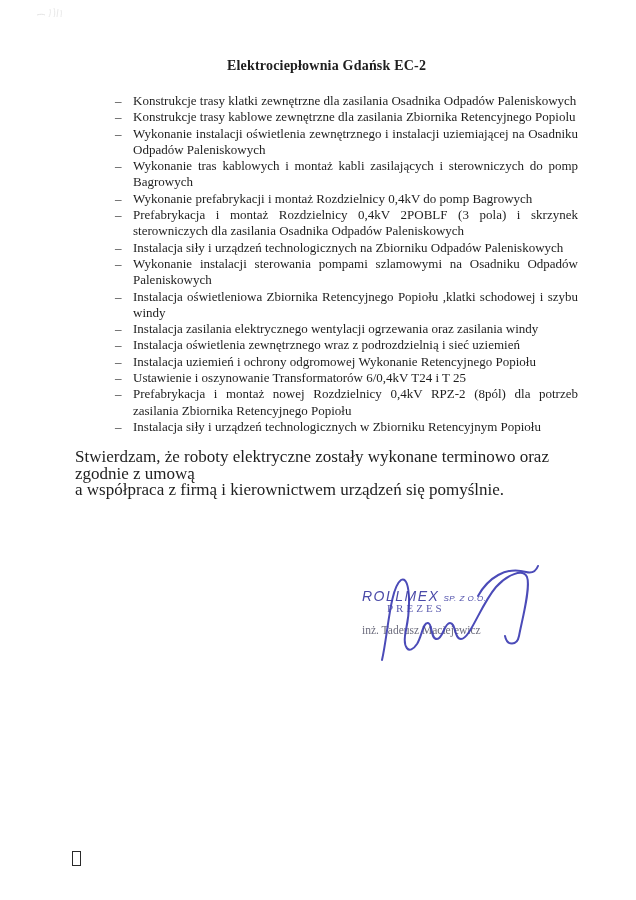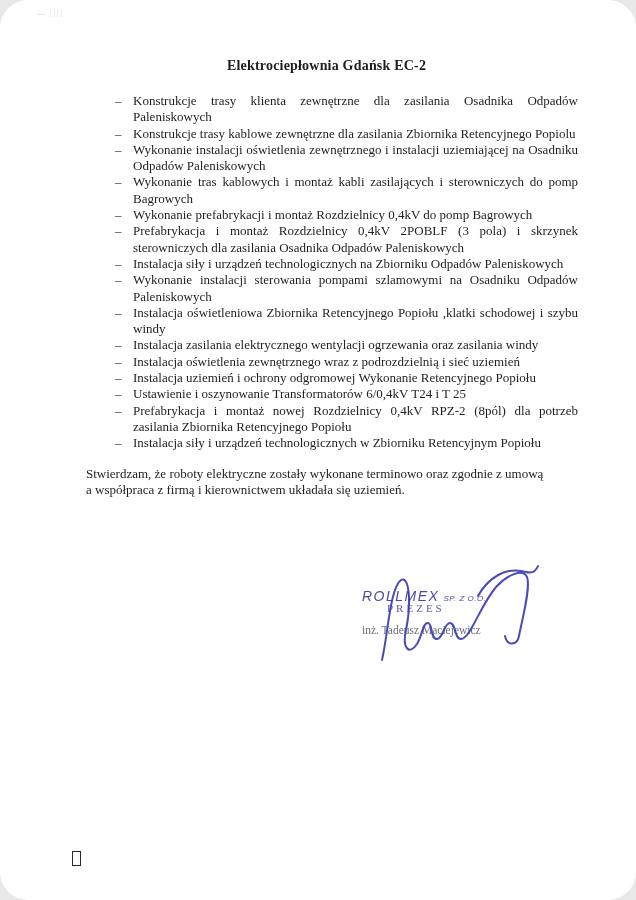--- a/index.html
+++ b/index.html
@@ -4,21 +4,20 @@
 <style>
   html,body{margin:0;padding:0;background:#e8e8e8;}
   .page{
     position:relative;
     width:636px;height:900px;
     margin:0 auto;
     background:#ffffff;
     font-family:"Liberation Serif", serif;
     color:#1e1e1e;
     overflow:hidden;
-    border-radius:28px;
   }
   .content{
     position:absolute;
     left:75px;top:58px;width:503px;
   }
   .doc-title{
     margin:0 0 19px 0;
     text-align:center;
     font-size:14px;
     font-weight:bold;
@@ -29,23 +28,22 @@
     margin:0;
     padding:0 0 0 40px;
     font-size:13px;
     line-height:16.3px;
   }
   ul.work-list li{display:flex;}
   ul.work-list .dash{flex:none;width:18px;}
   ul.work-list .item-text{flex:1;text-align:justify;text-align-last:left;}
   .closing{
     margin-top:14px;
-    font-size:13px;
+    font-size:17px;
     line-height:16.3px;
-    margin-left:11px;
   }
   .signature-block{
     position:absolute;
     left:330px;top:562px;
     width:250px;height:120px;
   }
   .stamp-line1{
     position:absolute;left:32px;top:26px;
     font-family:"Liberation Sans", sans-serif;
     font-style:italic;font-weight:normal;
@@ -92,21 +90,21 @@
   </svg>
 
   <div class="content">
 
     <h1 class="doc-title">Elektrociepłownia Gdańsk EC-2</h1>
 
     <ul class="work-list">
 
         <li>
           <span class="dash">–</span>
-          <span class="item-text">Konstrukcje trasy klienta zewnętrzne dla zasilania Osadnika Odpadów Paleniskowych</span>
+          <span class="item-text">Konstrukcje trasy klatki zewnętrzne dla zasilania Osadnika Odpadów Paleniskowych</span>
         </li>
 
         <li>
           <span class="dash">–</span>
           <span class="item-text">Konstrukcje trasy kablowe zewnętrzne dla zasilania Zbiornika Retencyjnego Popiolu</span>
         </li>
 
         <li>
           <span class="dash">–</span>
           <span class="item-text">Wykonanie instalacji oświetlenia zewnętrznego i instalacji uziemiającej na Osadniku Odpadów Paleniskowych</span>
@@ -170,21 +168,21 @@
         <li>
           <span class="dash">–</span>
           <span class="item-text">Instalacja siły i urządzeń technologicznych w Zbiorniku Retencyjnym Popiołu</span>
         </li>
       </ul>
 
     <div class="closing">
 
         <div>Stwierdzam, że roboty elektryczne zostały wykonane terminowo oraz zgodnie z umową</div>
 
-        <div>a współpraca z firmą i kierownictwem układała się uziemień.</div>
+        <div>a współpraca z firmą i kierownictwem urządzeń się pomyślnie.</div>
 
 
       </div>
 
   </div>
 
   <div class="signature-block">
     <div class="stamp-line1">
       <span>ROLLMEX</span><span class="stamp-suffix">SP. Z O.O.</span>
     </div>

